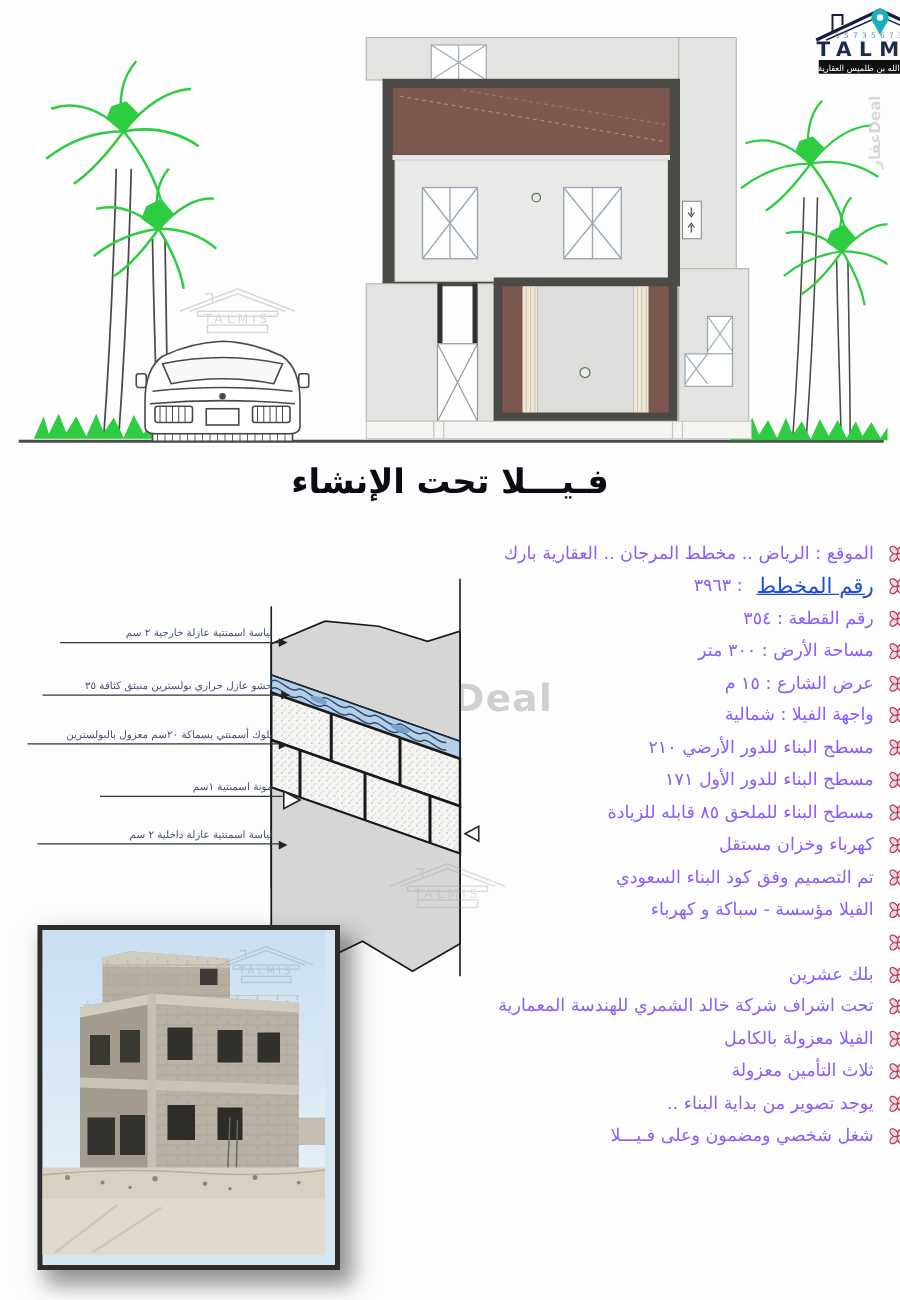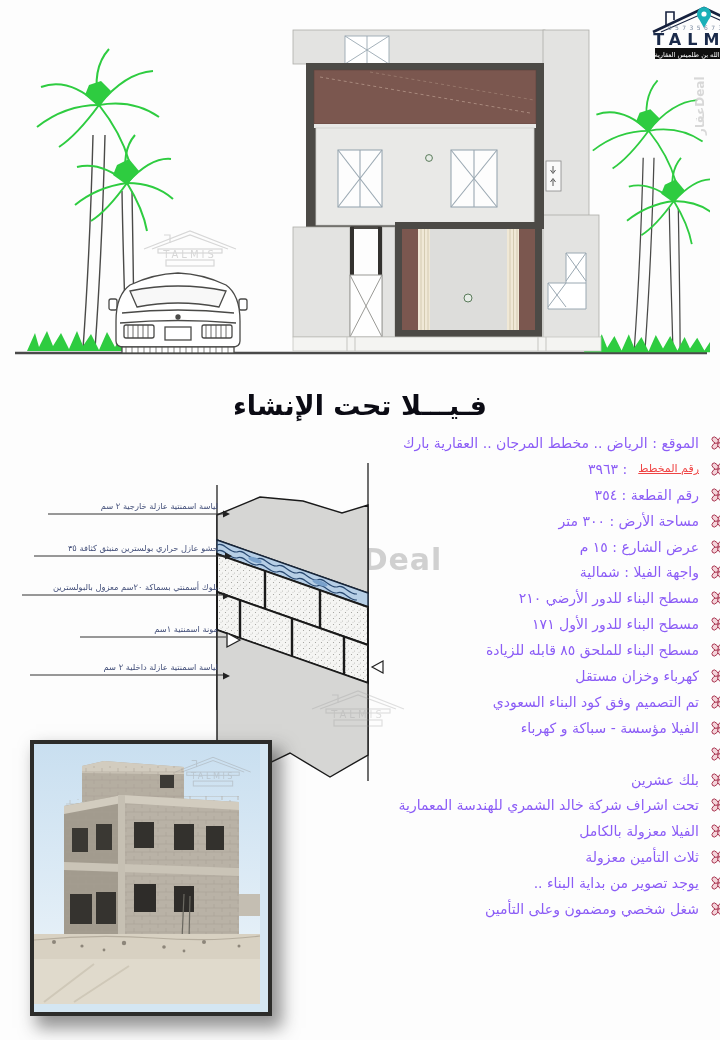--- a/index.html
+++ b/index.html
@@ -5,27 +5,27 @@
   html,body{margin:0;padding:0;background:#ffffff;}
   #page{position:relative;width:720px;height:1040px;background:#fdfdfd;overflow:hidden;
         font-family:"DejaVu Sans",sans-serif;padding-left:44px;}
   .abs{position:absolute;}
   
   #logo{top:2px;right:4px;width:112px;height:58px;}
   
   #elevation{top:15px;left:10px;width:700px;height:345px;}
   
   #title{top:370px;left:0;width:720px;text-align:center;font-size:27px;font-weight:bold;
-         color:#0b0b14;margin-top:20px;}
+         color:#0b0b14;}
   
   #details{top:430px;right:38px;width:625px;direction:rtl;}
   #details ul{list-style:none;margin:0;padding:0;}
   #details li{display:flex;align-items:center;gap:11px;height:25.9px;direction:rtl;}
   #details .t{font-size:14px;color:#8b5cf6;white-space:nowrap;}
-  #details .u{font-size:11px;color:#ef4444;text-decoration:underline;white-space:nowrap;}
+  #details .u{font-size:17px;color:#1d4ed8;text-decoration:underline;white-space:nowrap;}
   .bullet{width:16px;height:16px;flex:0 0 16px;}
   
   #walldetail{top:455px;left:20px;width:392px;height:334px;}
   
   #wm-deal{top:542px;left:292px;font-size:30px;font-weight:bold;color:#c9c9c9;
            opacity:.85;letter-spacing:1px;direction:ltr;}
   
   #photo{top:740px;left:30px;width:234px;height:268px;border:4px solid #2c2c2a;
          box-shadow:8px 10px 16px 2px rgba(40,40,40,.5);background:#d4e6f2;}
   #photo svg{display:block;}
@@ -383,21 +383,21 @@
       <li>
           <svg class="bullet" viewBox="0 0 17 17">
             <use href="#petal"></use>
           </svg>
           <span class="t">يوجد تصوير من بداية البناء ..</span>
         </li>
       <li>
           <svg class="bullet" viewBox="0 0 17 17">
             <use href="#petal"></use>
           </svg>
-          <span class="t">شغل شخصي ومضمون وعلى التأمين</span>
+          <span class="t">شغل شخصي ومضمون وعلى فـيـــلا</span>
         </li>
     </ul>
   </div>
 
   <div class="abs" id="photo">
     <svg viewBox="0 0 226 260" width="226" height="260">
       <defs>
         <linearGradient id="sky" x1="0" y1="0" x2="0" y2="1">
           <stop offset="0" stop-color="#c9dff0"></stop>
             <stop offset="1" stop-color="#eef5fa"></stop>

